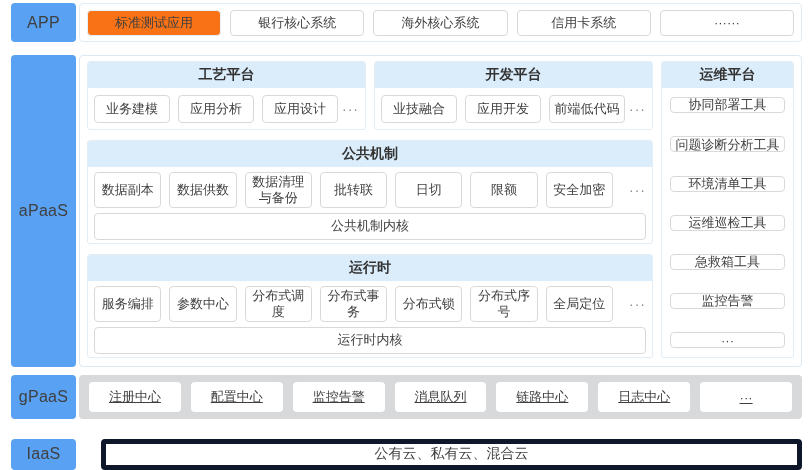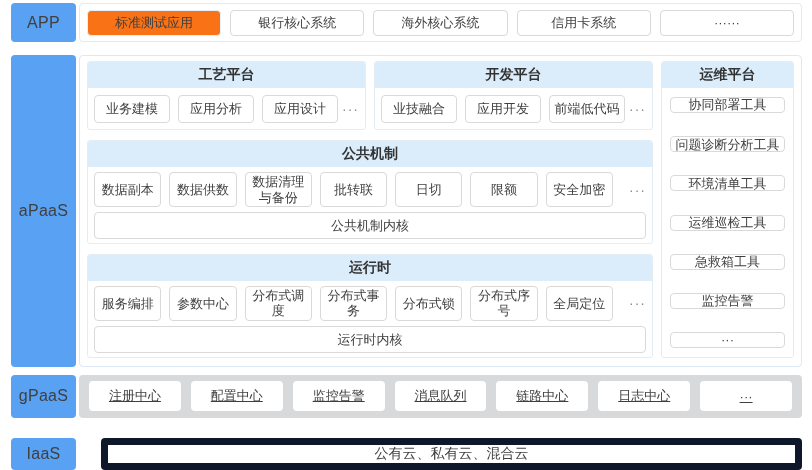--- a/index.html
+++ b/index.html
@@ -77,21 +77,21 @@
     background:#d8d9da;border-radius:4px;
     display:flex;align-items:center;gap:10px;padding:0 10px;text-decoration:underline;
   }
   .gp-item{
     flex:1;height:30px;background:#fff;border-radius:4px;
     display:flex;align-items:center;justify-content:center;font-size:13px;
   }
 
   
   .iaas-content{
-    border:7px solid #0f172a;border-radius:4px;background:#fff;
+    border:5px solid #0f172a;border-radius:4px;background:#fff;
     display:flex;align-items:center;justify-content:center;font-size:14px;
   }
 </style>
 </head>
 <body>
 
 <div class="canvas">
 
   <div class="row row-app">
     <div class="side-label">APP</div>

